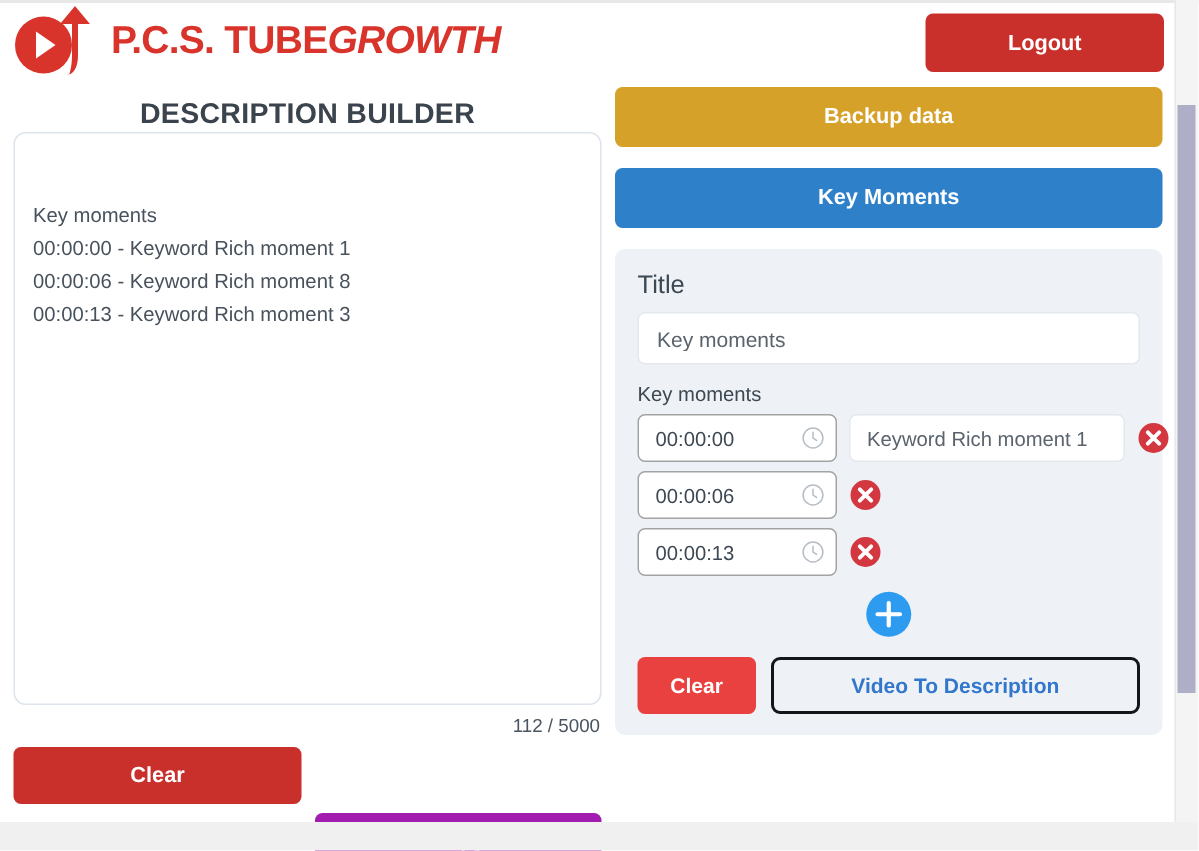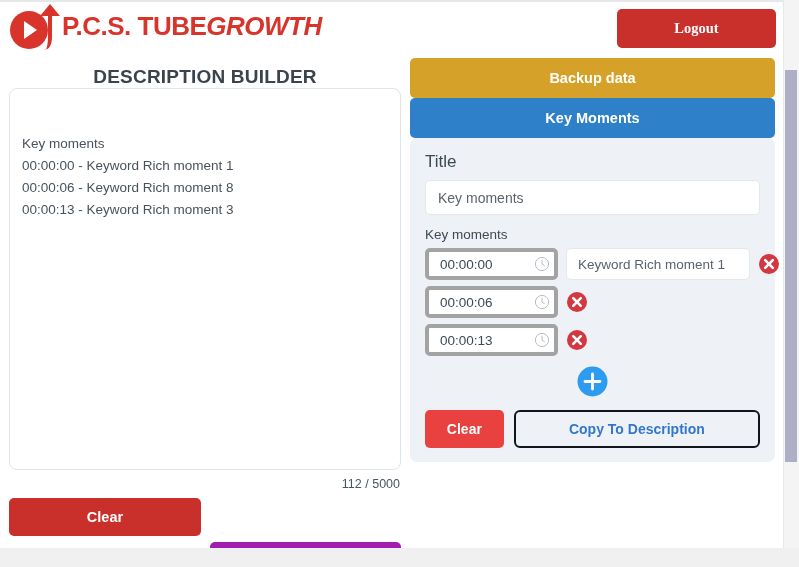--- a/index.html
+++ b/index.html
@@ -14,21 +14,21 @@
     width: 799px; height: 567px;
     background: #ffffff;
   }
 
   
   .header {
     position: absolute; left: 0; top: 0; width: 799px; height: 58px;
   }
   .logo-wrap {
     position: absolute; left: 8px; top: 3px;
-    display: flex; align-items: center; gap: 2px; justify-content: center;
+    display: flex; align-items: center; gap: 14px; justify-content: center;
   }
   .logo-mark { position: relative; width: 52px; height: 48px; }
   .logo-circle {
     position: absolute; left: 2px; top: 8px;
     width: 38px; height: 38px; border-radius: 50%;
     background: #d9342b;
   }
   .logo-play {
     position: absolute; left: 16px; top: 18px;
     width: 0; height: 0;
@@ -42,21 +42,21 @@
     color: #d9342b; white-space: nowrap; line-height: 1;
     padding-bottom: 2px;
   }
   .logo-text .italic { font-style: italic; }
 
   .logout-btn {
     position: absolute; right: 23px; top: 9px;
     width: 159px; height: 39px;
     background: #c9302c; color: #ffffff;
     border: none; border-radius: 5px;
-    font-family: Liberation Serif, serif;
+    font-family: Liberation Sans, sans-serif;
     font-size: 14.5px; font-weight: bold;
     cursor: pointer;
   }
 
   
   .left-col { position: absolute; left: 0; top: 58px; width: 410px; height: 490px; }
   .panel-title {
     text-align: center; font-size: 19px; color: #3b444d;
     letter-spacing: 0.2px; padding-top: 8px; font-weight: bold;
   }
@@ -90,21 +90,21 @@
     width: 191px; height: 38px;
     background: #a21caf; color: #fff; border: none; border-radius: 5px;
     font-family: "Liberation Sans", sans-serif;
     font-size: 14.5px; font-weight: bold; cursor: pointer; margin-top: 44px;
   }
 
   
   .right-col { position: absolute; left: 410px; top: 58px; width: 370px; }
   .big-btn {
     display: block; width: 365px; height: 40px;
-    border: none; border-radius: 5px; 
+    border: none; border-radius: 5px; margin-bottom: 14px;
     color: #ffffff; font-family: "Liberation Sans", sans-serif;
     font-size: 14.5px; font-weight: bold; cursor: pointer;
   }
   .btn-backup { background: #d6a129; }
   .btn-blue   { background: #2e80c8; }
 
   .form-panel {
     width: 365px;
     background: #eef2f6;
     border-radius: 7px;
@@ -121,21 +121,21 @@
   }
   .sub-label {
     font-size: 13.5px; color: #3d4852; margin: 12px 0 6px 0;
   }
   .km-row {
     display: flex; align-items: center; gap: 8px; margin-bottom: 6px;
   }
   .time-wrap { position: relative; width: 133px; }
   .time-input {
     width: 133px; height: 32px;
-    background: #ffffff; border: 4px solid #a3a3a3; border-radius: 5px;
+    background: #ffffff; border: 1px solid #a3a3a3; border-radius: 5px;
     padding: 0 28px 0 11px;
     font-family: "Liberation Sans", sans-serif; font-size: 13.5px;
     color: #3d4852; outline: none;
   }
   .clock-icon {
     position: absolute; right: 8px; top: 8px;
     width: 16px; height: 16px; pointer-events: none;
   }
   .text-input {
     width: 184px; height: 32px;
@@ -292,21 +292,21 @@
         <button class="add-btn">
           <svg viewBox="0 0 31 31" width="31" height="31">
             <circle cx="15.5" cy="15.5" r="15" fill="#2d9cf0"></circle>
             <path d="M15.5 8 L15.5 23 M8 15.5 L23 15.5" stroke="#fff" stroke-width="2.8" stroke-linecap="round"></path>
           </svg>
         </button>
       </div>
 
       <div class="form-actions">
         <button class="btn-clear-form">Clear</button>
-        <button class="btn-copy-desc">Copy To Description</button>
+        <button class="btn-copy-desc">Video To Description</button>
       </div>
     </div>
   </div>
 
   <div class="scroll-track">
     <div class="scroll-thumb"></div>
   </div>
 
   <div class="footer-strip"></div>
 </div>

